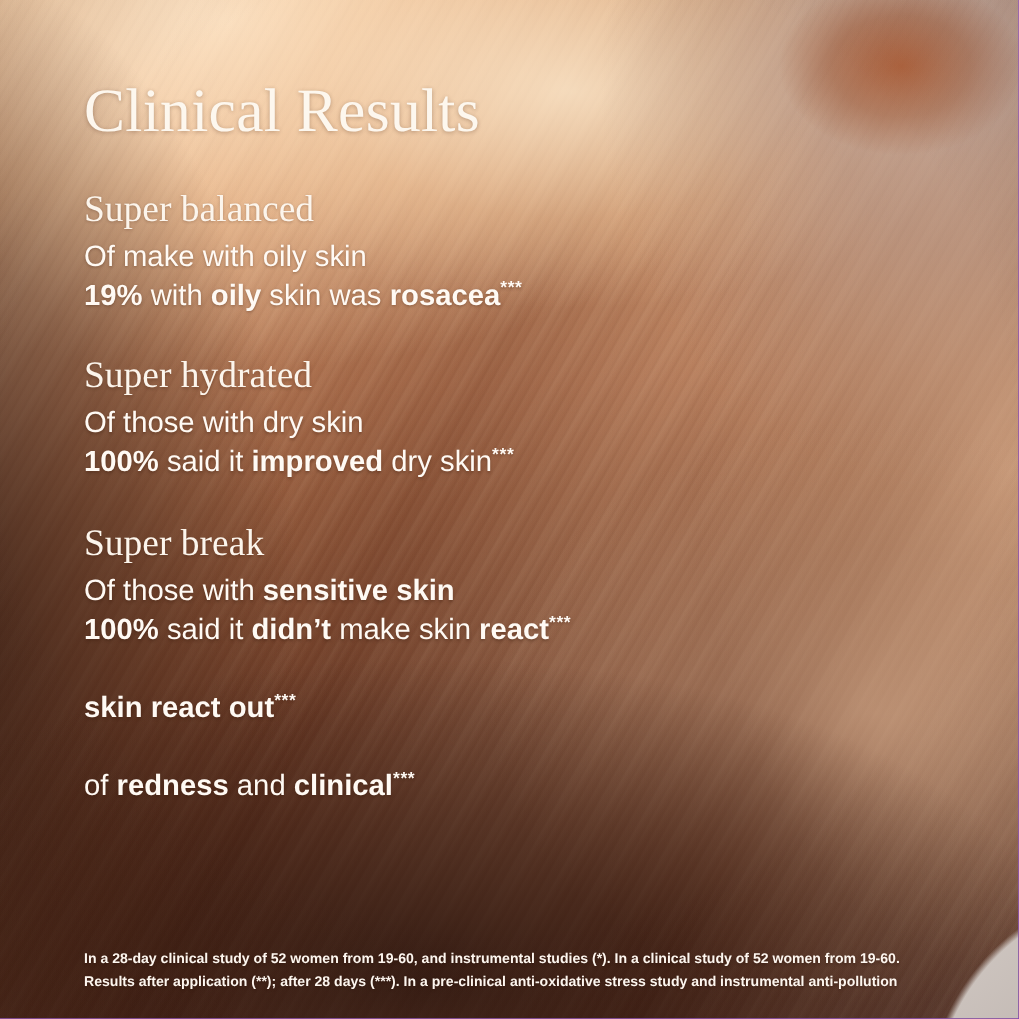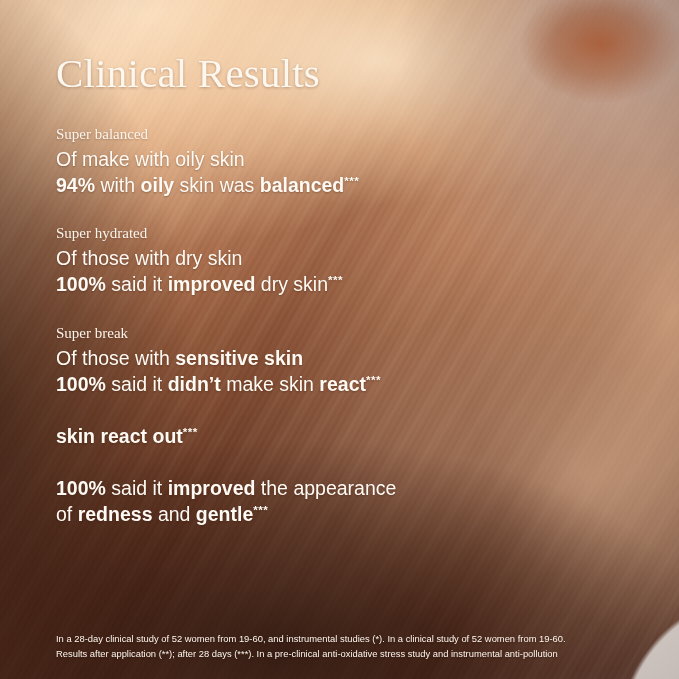--- a/index.html
+++ b/index.html
@@ -195,21 +195,21 @@
     text-shadow: 0 1px 3px rgba(60,28,14,0.30);
   }
 
   .block {
     margin-bottom: 24px;
   }
 
   .sub {
     font-family: "Liberation Serif", "DejaVu Serif", serif;
     font-weight: 400;
-    font-size: 15px;
+    font-size: 25px;
     line-height: 1.2;
     color: #fcf5ec;
     margin: 0 0 4px 0;
     text-shadow: 0 1px 2px rgba(60,28,14,0.28);
   }
 
   .line {
     font-family: "Liberation Sans", sans-serif;
     font-weight: 400;
     font-size: 19.5px;
@@ -244,21 +244,21 @@
   
   .footnote {
     position: absolute;
     left: 56px;
     right: 16px;
     bottom: 18px;
     z-index: 6;
     font-family: "Liberation Sans", sans-serif;
     font-size: 9.4px;
     line-height: 1.52;
-    font-weight: 400;
+    font-weight: 700;
     color: #fdf6ef;
     text-shadow: 0 1px 2px rgba(45,20,10,0.45);
   }
   .footnote p { margin: 0; white-space: nowrap; }
 </style>
 </head>
 <body>
 
 <div id="poster">
 
@@ -277,42 +277,41 @@
   <div class="bg-layer bg-corner"></div>
   <div class="bg-layer bg-vignette"></div>
 
   <div class="content">
 
     <h1 class="title">Clinical Results</h1>
 
     <div class="block gap-block">
       <div class="sub">Super balanced</div>
       <p class="line">Of make with oily skin</p>
-      <p class="line"><b>94%</b><span> with </span><b>oily</b><span> skin was </span><b>balanced</b><span class="sup">***</span></p>
+      <p class="line"><b>19%</b><span> with </span><b>oily</b><span> skin was </span><b>rosacea</b><span class="sup">***</span></p>
     </div>
 
     <div class="block gap-block">
       <div class="sub">Super hydrated</div>
       <p class="line">Of those with dry skin</p>
       <p class="line"><b>100%</b><span> said it </span><b>improved</b><span> dry skin</span><span class="sup">***</span></p>
     </div>
 
     <div class="block stmt">
       <div class="sub">Super break</div>
       <p class="line"><span>Of those with </span><b>sensitive skin</b></p>
       <p class="line"><b>100%</b><span> said it </span><b>didn’t</b><span> make skin </span><b>react</b><span class="sup">***</span></p>
     </div>
 
     <div class="block stmt">
       <p class="line"><b>skin react out</b><span class="sup">***</span></p>
     </div>
 
     <div class="block">
-      <p class="line"><b>100%</b><span> said it </span><b>improved</b><span> the appearance</span></p>
-      <p class="line"><span>of </span><b>redness</b><span> and </span><b>gentle</b><span class="sup">***</span></p>
+      <p class="line"><span>of </span><b>redness</b><span> and </span><b>clinical</b><span class="sup">***</span></p>
     </div>
 
   </div>
 
   <div class="footnote">
     <p>In a 28-day clinical study of 52 women from 19-60, and instrumental studies (*). In a clinical study of 52 women from 19-60.</p>
     <p>Results after application (**); after 28 days (***). In a pre-clinical anti-oxidative stress study and instrumental anti-pollution</p>
   </div>
 
 </div>

